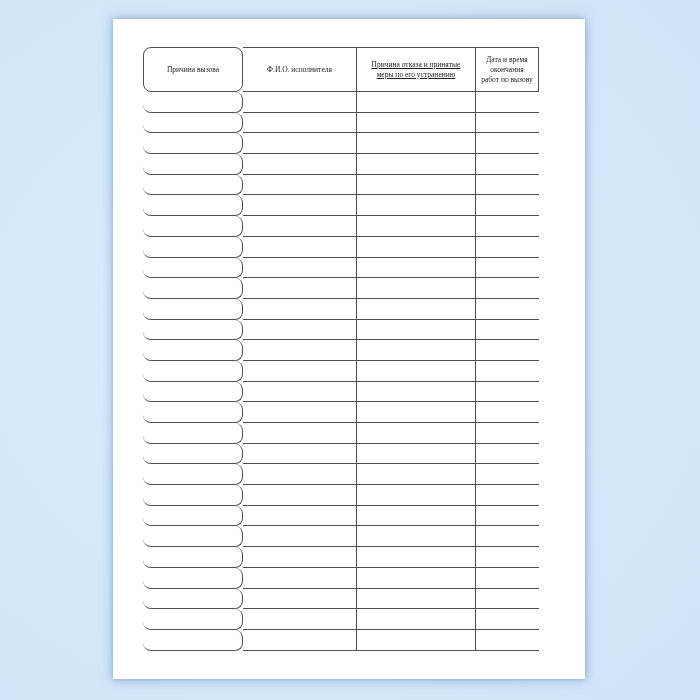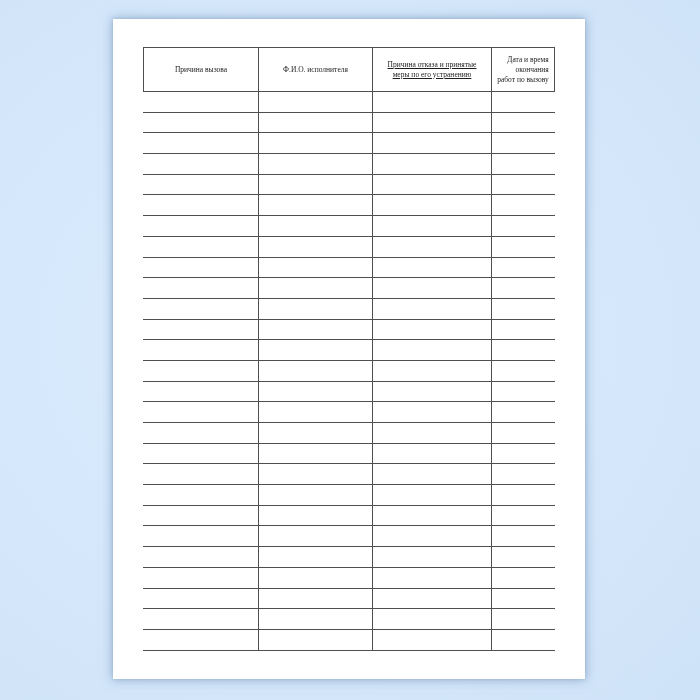--- a/index.html
+++ b/index.html
@@ -35,21 +35,21 @@
     width: 412px;
   }
   .hrow, .trow {
     display: flex;
     box-sizing: border-box;
   }
   .hcell, .tcell {
     box-sizing: border-box;
     flex: 0 0 auto;
   }
-  .col0 { width: 116px; }
+  .col0 { width: 100px; border-radius: 8px; }
   .col1 { width: 114px; font-family: Liberation Serif, serif; }
   .col2 { width: 119px; text-decoration: underline; }
   .col3 { width: 63px; }
   .hrow {
     height: 45px;
   }
   .hcell {
     border-top: 1px solid #4f4f4f;
     border-bottom: 1px solid #4f4f4f;
     border-right: 1px solid #4f4f4f;
@@ -57,21 +57,21 @@
     align-items: center;
     justify-content: center;
     text-align: center;
     font-size: 7.5px;
     line-height: 10px;
     color: #1c1c1c;
     white-space: pre-line;
     padding: 1px 3px;
   }
   .hcell.col0 { border-left: 1px solid #4f4f4f; }
-  .hcell.col3 { padding: 1px 1px; text-align: right; }
+  .hcell.col3 { padding: 1px 1px; }
   .trow {
     height: 20.7px;
   }
   .tcell {
     border-bottom: 1px solid #4f4f4f;
   }
   .tcell.col0, .tcell.col1, .tcell.col2 {
     border-right: 1px solid #4f4f4f;
   }
 </style>

